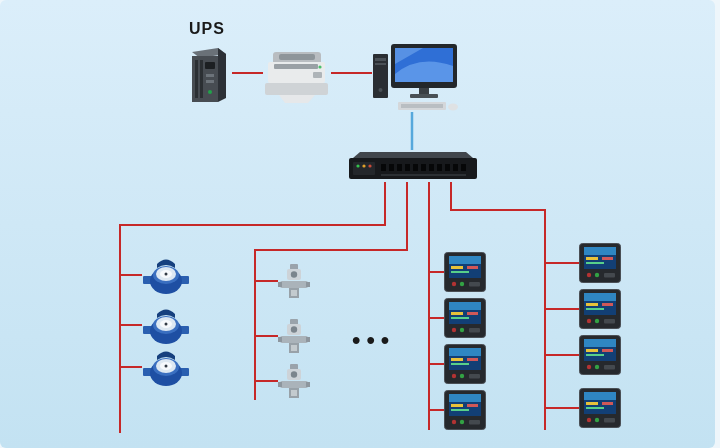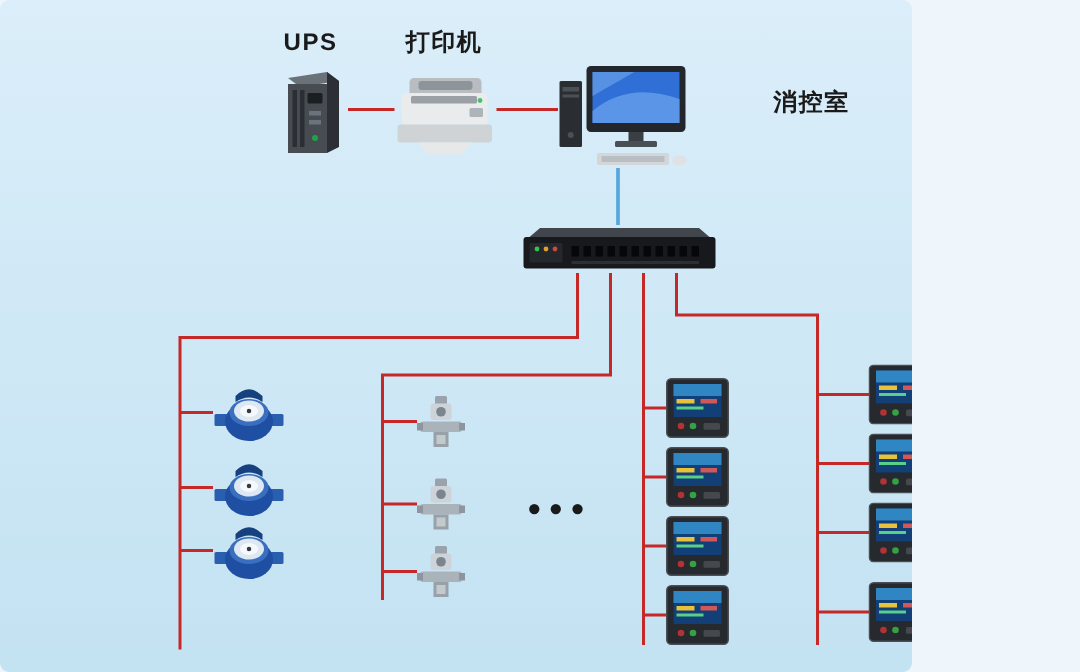--- a/index.html
+++ b/index.html
@@ -2,21 +2,21 @@
 <html style="--bg-top: #dbeefa; --bg-bottom: #c3e2f2; --wire-red: #c62828; --wire-blue: #56a8dc; --label: #1a1a1a;"><head>
 <meta charset="utf-8">
 <style>
   :root{
     --bg-top:#dbeefa; --bg-bottom:#c3e2f2;
     --wire-red:#c62828; --wire-blue:#56a8dc; --label:#1a1a1a;
   }
   html,body{margin:0;padding:0;}
   body{font-family:"Liberation Sans","DejaVu Sans",sans-serif;background:#eef6fb;}
   .canvas{
-    position:relative;width:608px;height:448px;overflow:hidden;border-radius:6px;
+    position:relative;width:715px;height:448px;overflow:hidden;border-radius:6px;
     background:linear-gradient(180deg,var(--bg-top) 0%,var(--bg-bottom) 100%);
     text-decoration:underline;
   }
   svg.wires{position:absolute;left:0;top:0;}
   .wires .red{stroke:var(--wire-red);stroke-width:2;fill:none;}
   .wires .blu{stroke:var(--wire-blue);stroke-width:2.5;fill:none;}
   .lbl{
     position:absolute;color:var(--label);font-weight:600;font-size:16px;
     text-align:center;white-space:nowrap;letter-spacing:1px;
   }
@@ -39,22 +39,20 @@
     <path class="red" d="M407 182 V250 H255 V400"></path>
     <path class="red" d="M429 182 V430"></path>
     <path class="red" d="M451 182 V210 H545 V430"></path>
     <path class="red" d="M120 275 H142 M120 325 H142 M120 367 H142"></path>
     <path class="red" d="M255 281 H278 M255 336 H278 M255 381 H278"></path>
     <path class="red" d="M429 272 H445 M429 318 H445 M429 364 H445 M429 410 H445"></path>
     <path class="red" d="M545 263 H580 M545 309 H580 M545 355 H580 M545 408 H580"></path>
   </svg>
 
   <div class="lbl" style="left:184px;top:20px;width:46px;">UPS</div>
-  <div class="lbl" style="left:261px;top:18px;width:70px;">打印机</div>
-  <div class="lbl" style="left:506px;top:58px;width:70px;">消控室</div>
 
   <div class="dev" style="left:184px;top:44px;">
     <svg width="46" height="60" viewBox="0 0 46 60">
       <polygon points="8,8 34,4 42,10 16,14" fill="#6a7178"></polygon>
       <rect x="8" y="12" width="26" height="46" fill="#474c52"></rect>
       <polygon points="34,4 42,10 42,54 34,58" fill="#2c3036"></polygon>
       <rect x="11" y="16" width="3" height="38" fill="#2b2f33"></rect>
       <rect x="16" y="16" width="3" height="38" fill="#2b2f33"></rect>
       <rect x="21" y="18" width="10" height="7" rx="1" fill="#1c1f22"></rect>
       <rect x="22" y="30" width="8" height="3" fill="#6c737a"></rect>

